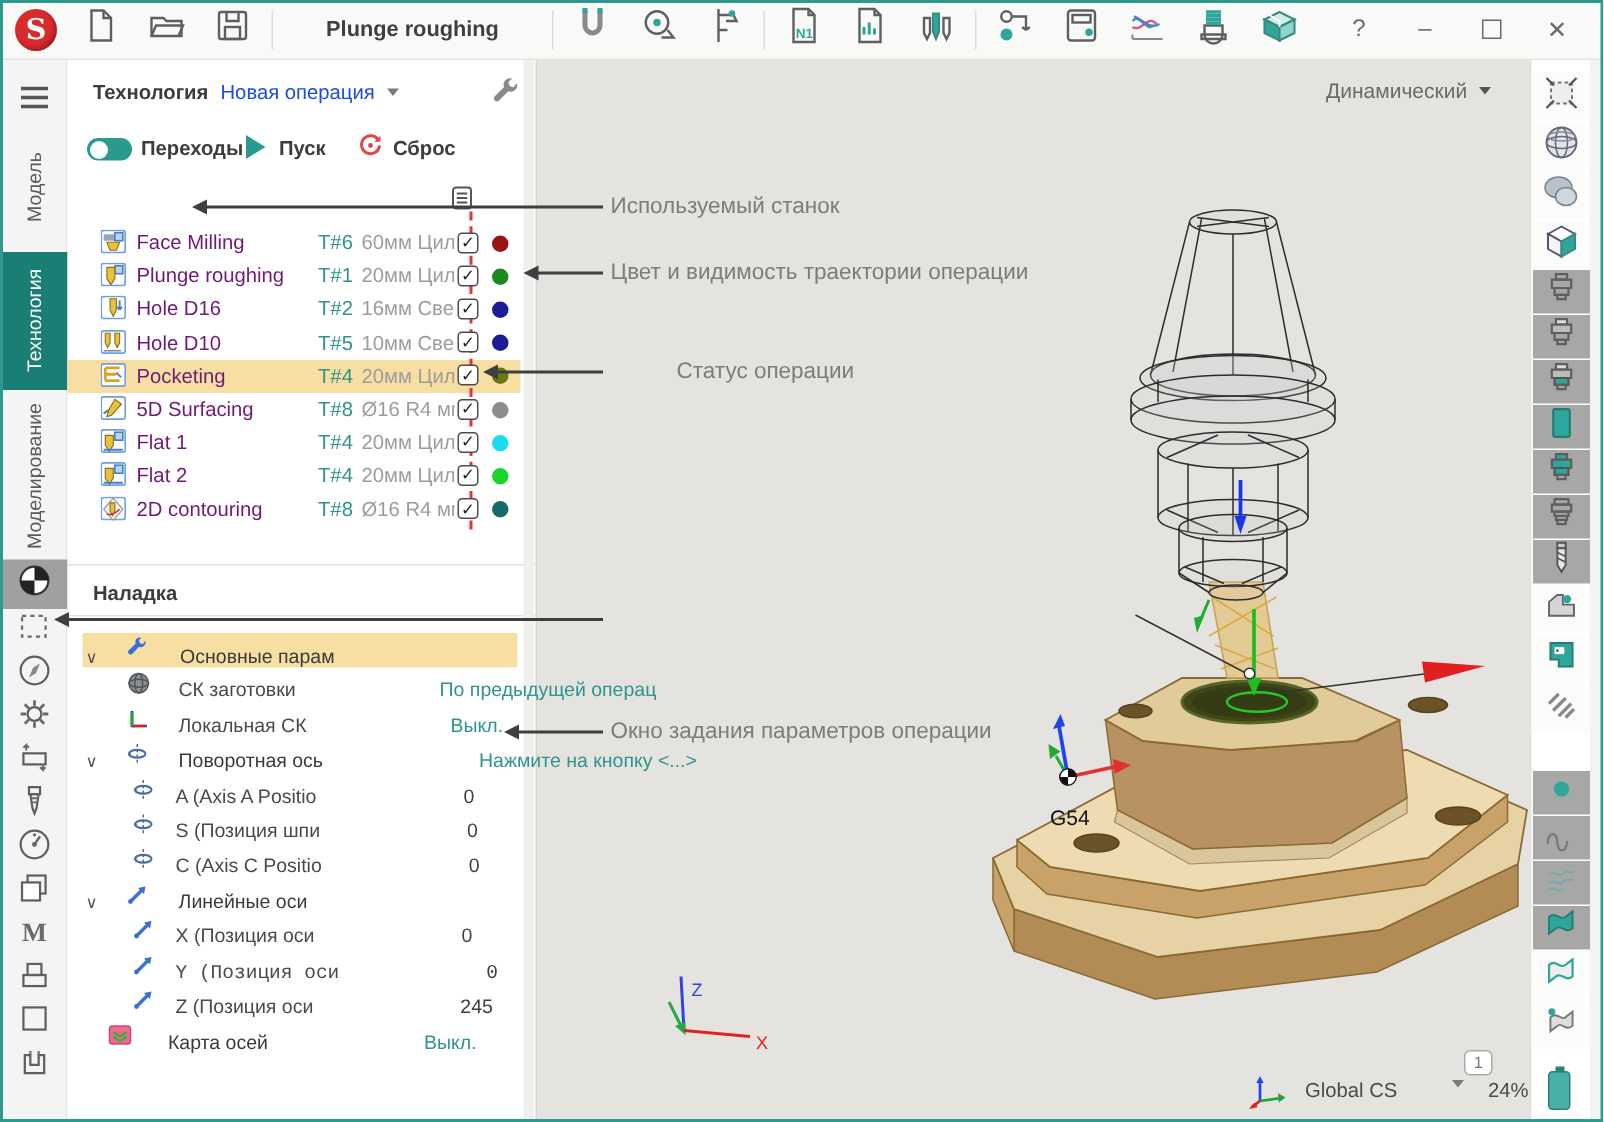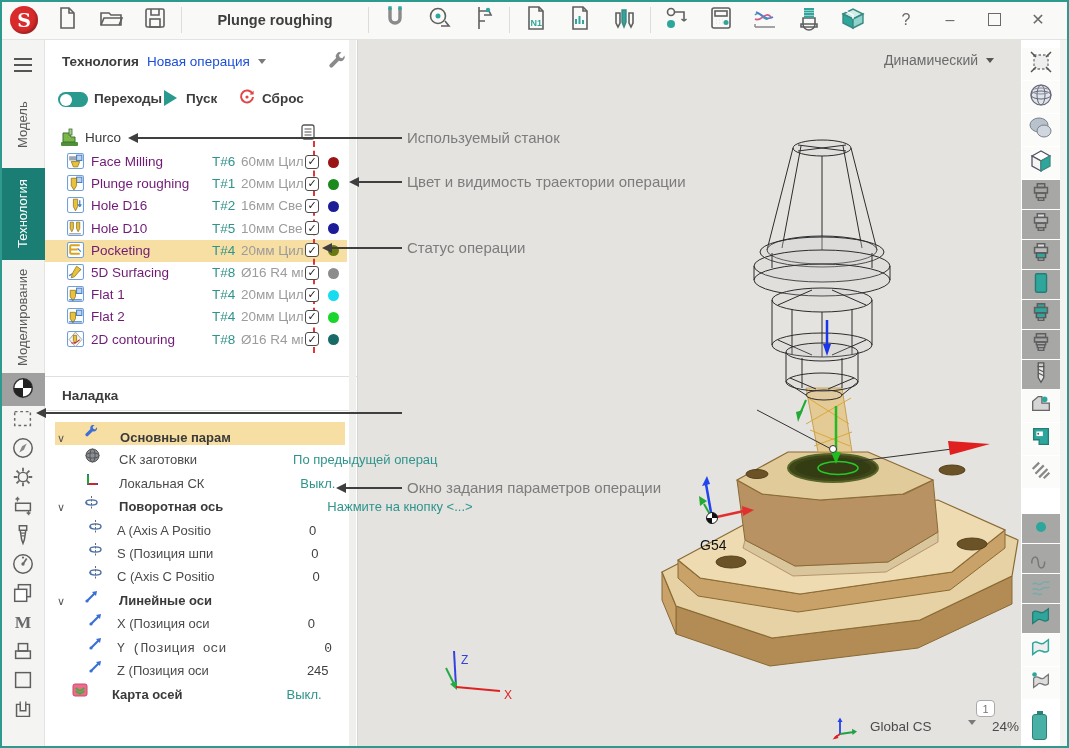--- a/index.html
+++ b/index.html
@@ -66,21 +66,21 @@
 .op-dot{position:absolute;left:283px;top:5.5px;width:11px;height:11px;border-radius:50%;z-index:2;cursor:pointer}
 
 .divider{position:absolute;left:0;width:312px;height:1px;background:#e0e0df}
 .naladka{position:absolute;left:17px;top:348px;font-weight:bold;font-size:13.5px;color:#3c3c3c}
 .p-row{position:absolute;left:0;width:305px;height:22px;font-size:13px;color:#4a4a4a;cursor:pointer}
 .p-row .hl{position:absolute;left:10px;top:-1px;width:290px;height:23px;background:#f7dfa3;z-index:0}
 .p-row span{position:relative;z-index:1}
 .p-chevron{position:absolute;left:12px;top:3px;font-size:11px;color:#555}
 .p-icon{position:absolute;top:2px}
 .p-label{position:absolute;top:3px;white-space:nowrap;overflow:hidden;width:102px}
-.p-label.b{font-weight:bold;color:#3a3a3a}
+.p-label.b{font-weight:normal;color:#3a3a3a}
 .p-value{position:absolute;left:155px;top:3px;width:148px;white-space:nowrap;overflow:hidden}
 .p-value.link{color:#2f948c}
 .p-value.num{color:#3f3f3f}
 
 .viewport{position:absolute;left:358px;top:40px;width:663px;height:708px;background:#e4e3e0;cursor:crosshair}
 .viewmode{position:absolute;left:884px;top:52px;font-size:14px;color:#6a6a6a;cursor:pointer;z-index:6}
 .viewmode .caret{border-top-color:#555}
 .badge1{position:absolute;left:976px;top:700px;min-width:19px;height:17px;background:#fff;border:1px solid #aaa;
   border-radius:4px;font-size:11px;color:#777;display:flex;align-items:center;justify-content:center;z-index:6;padding:0 3px}
 .statusbar{position:absolute;left:820px;top:712px;width:240px;height:32px;z-index:6;font-size:13.5px;color:#4a4a4a}
@@ -340,30 +340,20 @@
       <span class="reset-ic">
         <svg width="18" height="18" viewBox="0 0 18 18">
             <path d="M14.5 6A6 6 0 1 0 15 9" fill="none" stroke="#e24545" stroke-width="2"></path>
             <path d="M15.6 2.5v4h-4z" fill="#e24545"></path>
             <circle cx="9" cy="9" r="1.6" fill="#e24545"></circle>
           </svg>
       </span>
       <span class="reset-label">Сброс</span>
     </div>
 
-    <div class="machine-row">
-      <span class="machine-ic">
-        <svg width="21" height="21" viewBox="0 0 21 21">
-            <rect x="2" y="15" width="17" height="4" rx="1" fill="#4d8f3a"></rect>
-            <path d="M4 15V6h6l2 4h4v5z" fill="#7ab648" stroke="#3d7230" stroke-width="1"></path>
-            <rect x="10" y="2" width="3" height="6" fill="#a9cf8a" stroke="#3d7230" stroke-width="0.8"></rect>
-          </svg>
-      </span>
-      <span class="machine-name">Hurco</span>
-    </div>
     <span class="ops-listicon">
       <svg width="16" height="17" viewBox="0 0 16 17">
           <rect x="2" y="1" width="12" height="14" rx="2" fill="#fff" stroke="#555" stroke-width="1.3"></rect>
           <path d="M4.5 5h7M4.5 8h7M4.5 11h7" stroke="#555" stroke-width="1.2"></path>
         </svg>
     </span>
     <div class="red-dash"></div>
     <div id="ops-rows">
         <div class="op-row" style="top: 111px;">
           <span class="op-icon"><svg width="17" height="16" viewBox="0 0 16 15">
@@ -779,21 +769,21 @@
 
   <div class="ann-layer" id="ann-layer">
       <div class="ann-line" style="top: 137px; left: 137px; width: 265px;"></div>
       <div class="ann-head" style="top: 133px; left: 128px;"></div>
       <div class="ann-text" style="top: 129px;">Используемый станок</div>
       <div class="ann-line" style="top: 181px; left: 358px; width: 44px;"></div>
       <div class="ann-head" style="top: 177px; left: 349px;"></div>
       <div class="ann-text" style="top: 173px;">Цвет и видимость траектории операции</div>
       <div class="ann-line" style="top: 247px; left: 331px; width: 71px;"></div>
       <div class="ann-head" style="top: 243px; left: 322px;"></div>
-      <div class="ann-text" style="top: 239px;">Статус операции</div>
+      <div class="ann-text" style="top: 239px; margin-left: 44px;">Статус операции</div>
       <div class="ann-line" style="top: 412px; left: 45px; width: 357px;"></div>
       <div class="ann-head" style="top: 408px; left: 36px;"></div>
       <div class="ann-line" style="top: 487px; left: 345px; width: 57px;"></div>
       <div class="ann-head" style="top: 483px; left: 336px;"></div>
       <div class="ann-text" style="top: 479px;">Окно задания параметров операции</div>
     </div>
 
   <div class="window-border"></div>
 </div>
 

